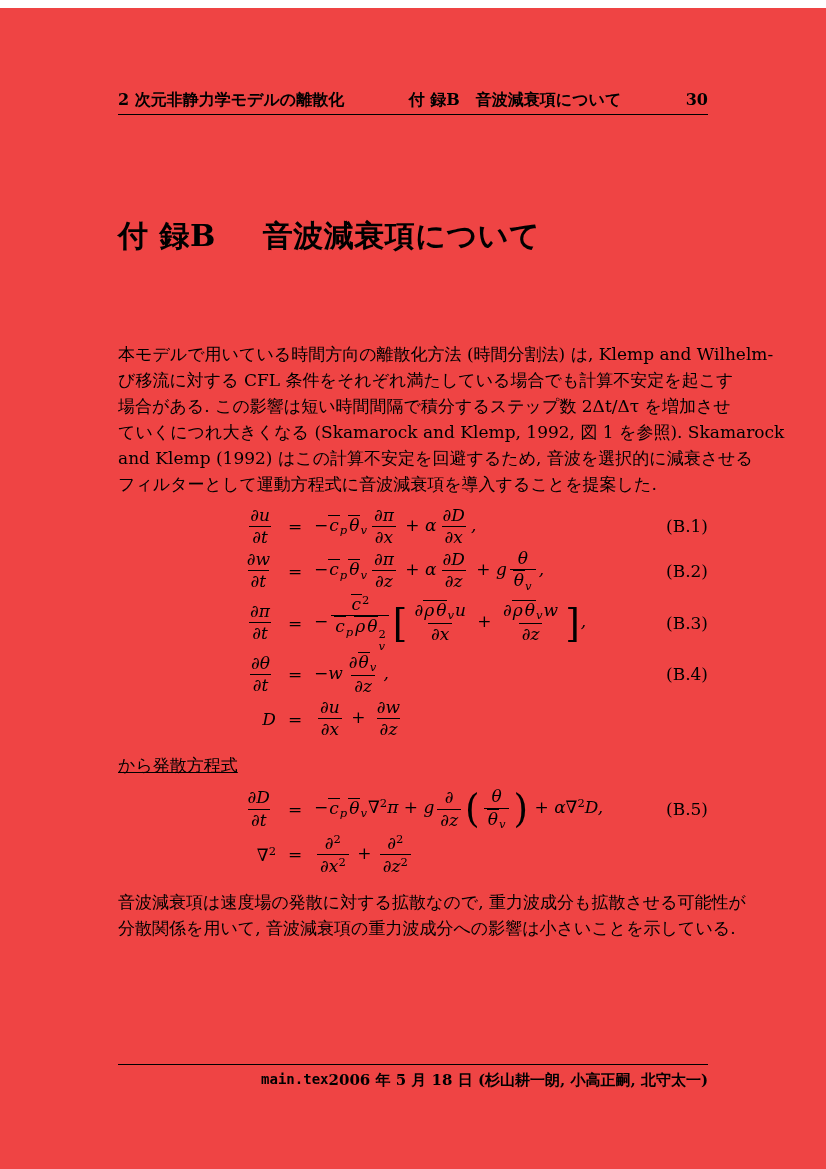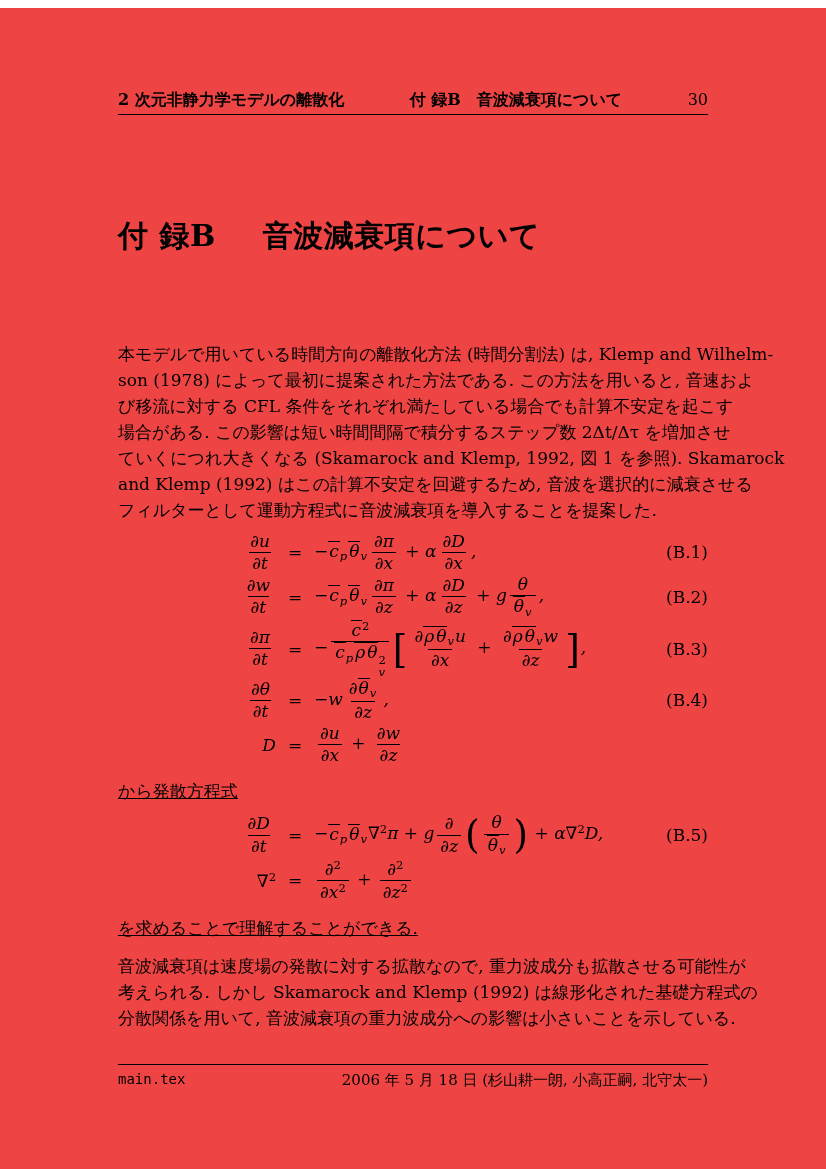--- a/index.html
+++ b/index.html
@@ -8,21 +8,21 @@
     background:#ef4444; color:#000; box-sizing:border-box;
     padding:0 118px; overflow:hidden;
     font-family:"DejaVu Serif","Liberation Serif",serif;
   }
   
   .header {
     padding-top:82px; display:flex; justify-content:space-between; align-items:flex-end;
     border-bottom:1px solid #000; padding-bottom:5px;
     font-size:16px; font-weight:bold; line-height:1.2;
   }
-  .header .pgnum { font-weight:normal; }
+  .header .pgnum { font-weight:bold; }
   
   .doc-title {
     margin:102px 0 0 0; font-size:30px; font-weight:bold; line-height:1.25;
     letter-spacing:0.5px;
   }
   .doc-title .title-main { margin-left:36px; }
   
   .para { margin-top:12px; font-size:17px; line-height:26px; }
   .para.first { margin-top:86px; }
   .pline { text-align:justify; text-align-last:justify; white-space:nowrap; }
@@ -46,21 +46,21 @@
   .msub { font-size:68%; vertical-align:-0.3em; margin-right:1px; }
   .msup { font-size:68%; vertical-align:0.5em; }
   .msubsup { display:inline-flex; flex-direction:column; align-items:flex-start;
              line-height:1.05; font-size:68%; vertical-align:-0.45em; }
   .mbig { font-size:2.2em; font-style:normal; vertical-align:middle;
           line-height:1; display:inline-block; transform:scaleY(1.05); margin:0 1px; }
   
   .footer {
     position:absolute; top:1056px; left:118px; right:118px;
     border-top:1px solid #000; padding-top:6px;
-    display:flex; justify-content:space-between; font-size:15px;
+    display:flex; justify-content:flex-end; font-size:15px;font-weight:bold;
   }
   .footer .mono { font-family:"DejaVu Sans Mono","Liberation Mono",monospace; font-size:14px; }
 </style>
 </head>
 <body>
 
 <div class="page">
 
   <div class="header">
     <span>2 次元非静力学モデルの離散化</span>
@@ -68,21 +68,20 @@
     <span class="pgnum">30</span>
   </div>
 
   <h1 class="doc-title">
     <span>付 録B</span>
     <span class="title-main">音波減衰項について</span>
   </h1>
 
   <div class="para first">
       <div class="pline">本モデルで用いている時間方向の離散化方法 (時間分割法) は, Klemp and Wilhelm-</div>
-      <div class="pline">son (1978) によって最初に提案された方法である. この方法を用いると, 音速およ</div>
       <div class="pline">び移流に対する CFL 条件をそれぞれ満たしている場合でも計算不安定を起こす</div>
       <div class="pline">場合がある. この影響は短い時間間隔で積分するステップ数 2Δt/Δτ を増加させ</div>
       <div class="pline">ていくにつれ大きくなる (Skamarock and Klemp, 1992, 図 1 を参照). Skamarock</div>
       <div class="pline">and Klemp (1992) はこの計算不安定を回避するため, 音波を選択的に減衰させる</div>
       <div class="pline last">フィルターとして運動方程式に音波減衰項を導入することを提案した.</div>
     </div>
 
 
   <div class="eqblock">
       <span class="eqrow">
@@ -190,25 +189,23 @@
             <span class="fnum"><span>∂</span><span class="msup mr">2</span></span>
             <span class="fden"><span>∂x</span><span class="msup mr">2</span></span>
           </span><span> + </span><span class="mfrac">
             <span class="fnum"><span>∂</span><span class="msup mr">2</span></span>
             <span class="fden"><span>∂z</span><span class="msup mr">2</span></span>
           </span></span>
         <span class="eqlabel"></span>
       </span>
     </div>
 
-  <div class="para single">を求めることで理解することができる.</div>
 
   <div class="para">
       <div class="pline">音波減衰項は速度場の発散に対する拡散なので, 重力波成分も拡散させる可能性が</div>
-      <div class="pline">考えられる. しかし Skamarock and Klemp (1992) は線形化された基礎方程式の</div>
       <div class="pline last">分散関係を用いて, 音波減衰項の重力波成分への影響は小さいことを示している.</div>
     </div>
 
   <div class="footer">
     <span class="mono">main.tex</span>
     <span>2006 年 5 月 18 日 (杉山耕一朗, 小高正嗣, 北守太一)</span>
   </div>
 
 </div>
 

